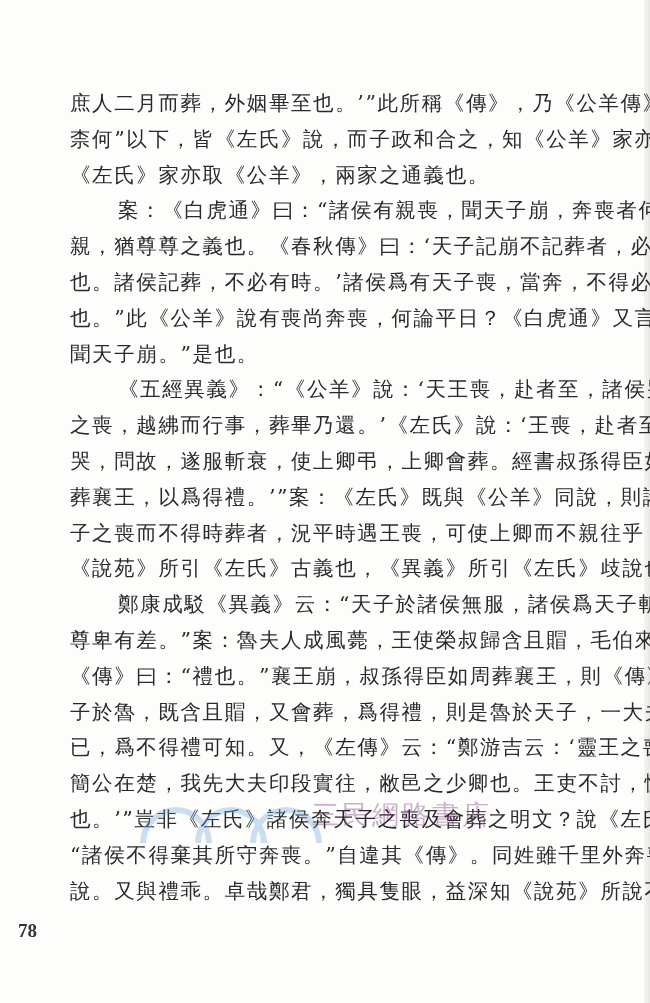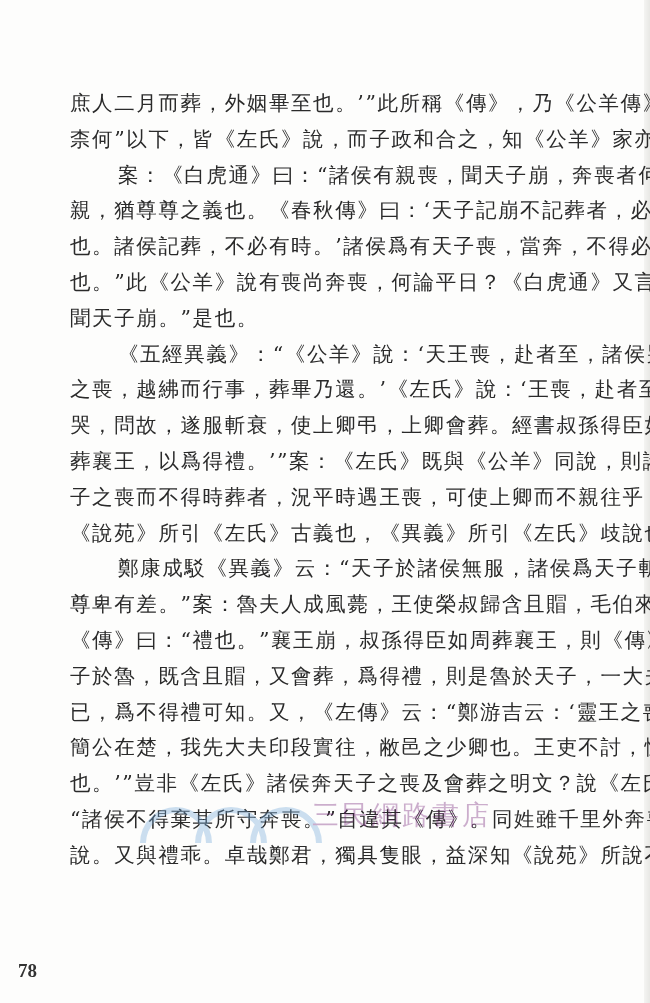--- a/index.html
+++ b/index.html
@@ -26,21 +26,21 @@
     white-space: nowrap;
     letter-spacing: 1.6px;
     text-align: justify;
     text-align-last: justify;
   }
   .line.last { text-align-last: left; }
   .line.indent { padding-left: 48px; }
   .page-number {
     position: absolute; left: 18px; top: 920px;
     font-family: "Liberation Serif", serif;
-    font-weight: bold; font-size: 19px; color: #333; margin-top: 40px;
+    font-weight: bold; font-size: 19px; color: #333;
   }
   .watermark {
     position: absolute; left: 140px; top: 795px; width: 360px; height: 80px;
     pointer-events: none; opacity: 0.35;
   }
   .watermark .arc {
     position: absolute; top: 12px; width: 60px; height: 60px;
     border: 6px solid #6fa6d8; border-bottom-color: transparent; border-left-color: transparent;
     border-radius: 50%; transform: rotate(-45deg);
   }
@@ -54,20 +54,21 @@
 <body>
 
 <div class="page">
   <div class="edge"></div>
 
   <div class="text-block">
 
     <div>
       <div class="line">庶人二月而葬，外姻畢至也。’”此所稱《傳》，乃《公羊傳》。“必其時</div>
       <div class="line">柰何”以下，皆《左氏》說，而子政和合之，知《公羊》家亦取《左氏》，</div>
+      <div class="line last">《左氏》家亦取《公羊》，兩家之通義也。</div>
     </div>
 
     <div>
       <div class="line indent">案：《白虎通》曰：“諸侯有親喪，聞天子崩，奔喪者何？屈己親</div>
       <div class="line">親，猶尊尊之義也。《春秋傳》曰：‘天子記崩不記葬者，必其時葬</div>
       <div class="line">也。諸侯記葬，不必有時。’諸侯爲有天子喪，當奔，不得必以時葬</div>
       <div class="line">也。”此《公羊》說有喪尚奔喪，何論平日？《白虎通》又言：“王者崩，</div>
       <div class="line last">聞天子崩。”是也。</div>
     </div>
 

